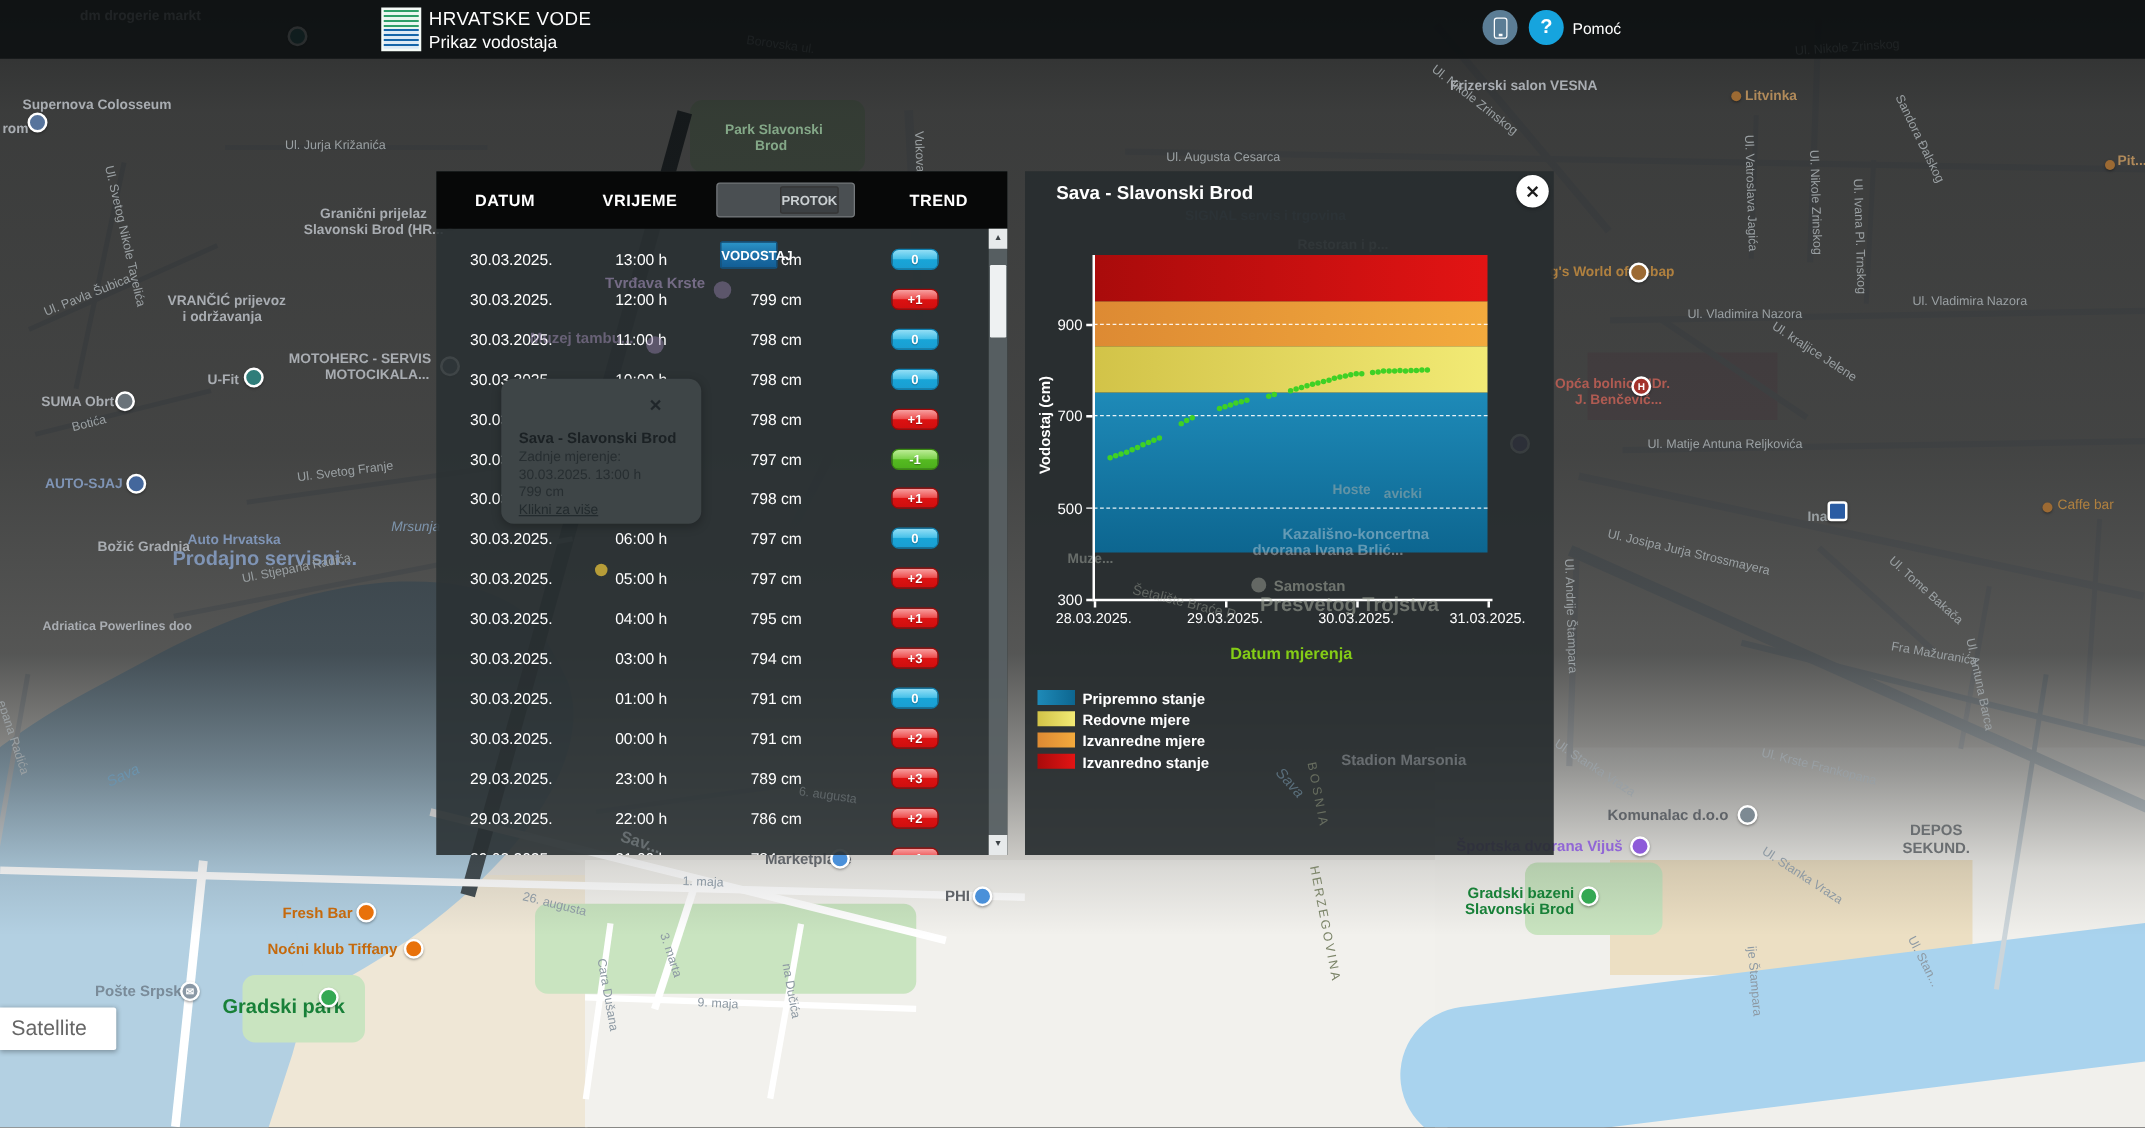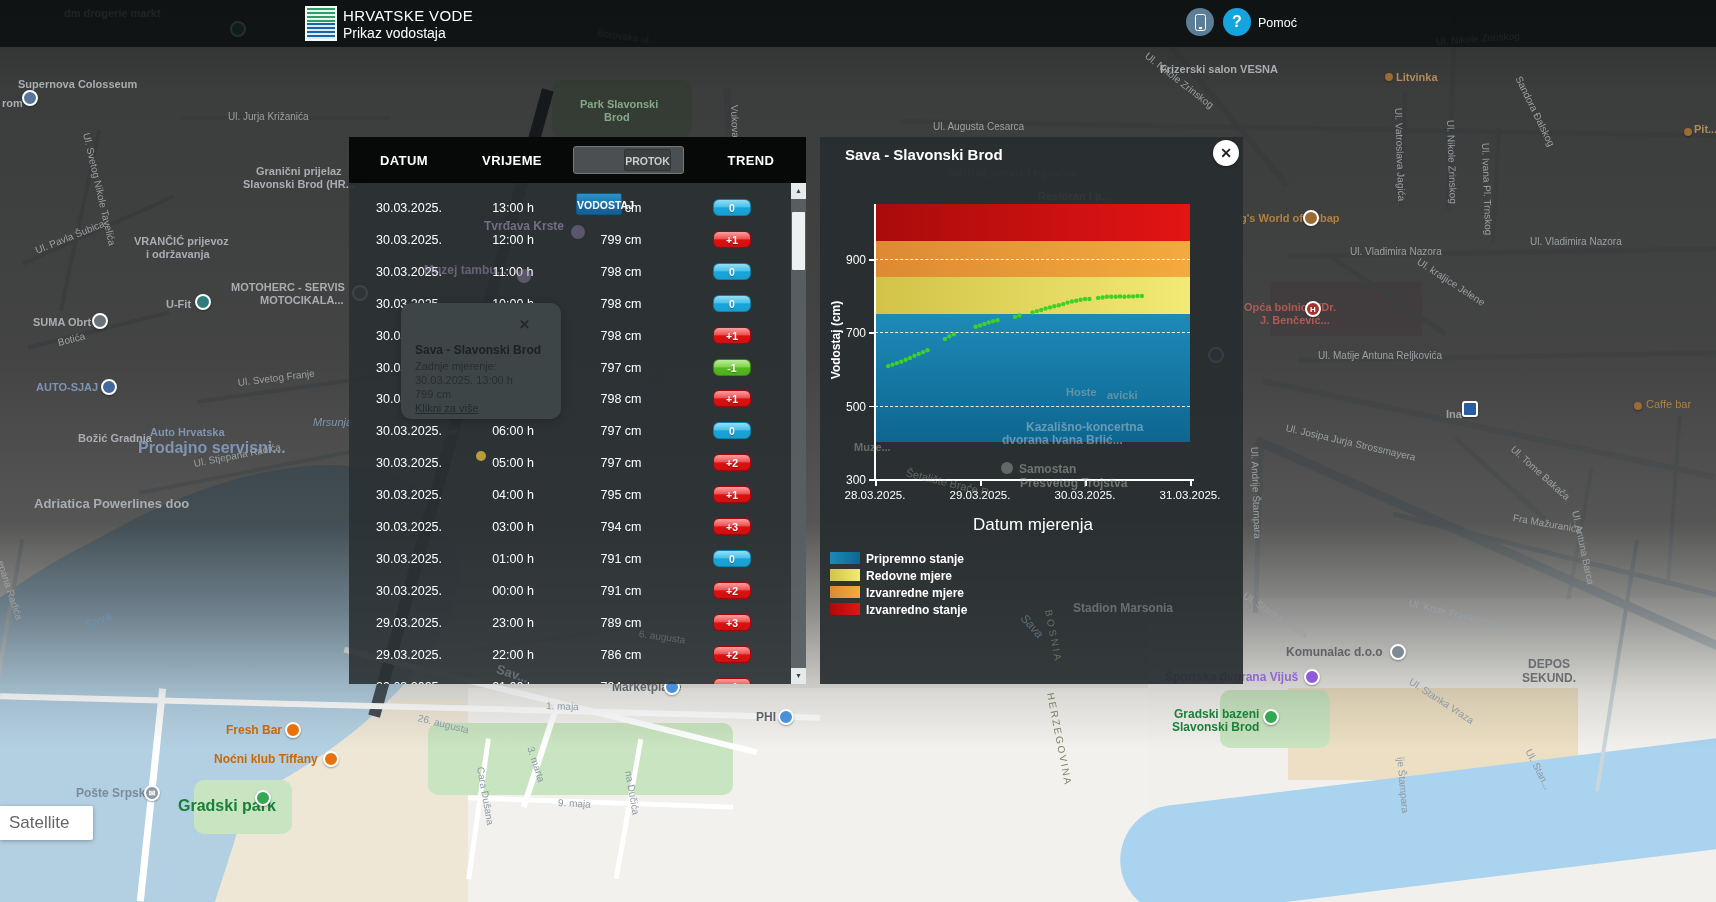--- a/index.html
+++ b/index.html
@@ -78,22 +78,22 @@
   #plot{position:absolute;left:55px;top:67px;width:315px;height:275px;z-index:2;}
   .band{position:absolute;left:0;width:315px;}
   .grid{position:absolute;left:0;width:315px;height:0;border-top:1px dashed rgba(255,255,255,.9);z-index:3;}
   #plotSvg{position:absolute;left:0;top:0;z-index:4;}
   .axis{position:absolute;background:#fff;z-index:5;}
   .ytick{position:absolute;color:#fff;font-size:12px;text-align:right;width:34px;z-index:3;}
   .xtick{position:absolute;color:#fff;font-size:11.5px;transform:translateX(-50%);z-index:3;}
   .tickmark{position:absolute;background:#fff;z-index:5;}
   #ylab{position:absolute;left:-24px;top:196px;width:80px;color:#fff;font-size:12px;font-weight:bold;
     transform:rotate(-90deg);text-align:center;z-index:3;}
-  #xlab{position:absolute;left:213px;top:378px;transform:translateX(-50%);color:#ffffff;font-size:17px;
-    font-weight:normal;z-index:3;}
+  #xlab{position:absolute;left:213px;top:378px;transform:translateX(-50%);color:#84cc16;font-size:13px;
+    font-weight:bold;z-index:3;}
   .legRow{position:absolute;left:10px;height:14px;z-index:3;}
   .legSw{position:absolute;left:0;top:1px;width:30px;height:12px;}
   .legTx{position:absolute;left:36px;top:1px;color:#fff;font-size:12px;font-weight:bold;white-space:nowrap;}
   
   #satellite{position:absolute;left:0px;top:806px;width:93px;height:34px;background:#fff;border:none;
     color:#666;font-size:17px;font-family:"Liberation Sans",sans-serif;text-align:left;padding-left:9px;
     z-index:8;border-radius:0 2px 2px 0;box-shadow:0 1px 4px rgba(0,0,0,.3);cursor:pointer;}
 </style>
 </head>
 <body>
@@ -185,21 +185,21 @@
       <div class="mlabel" style="left: 1260px; top: 315px; color: rgb(176, 91, 82); font-size: 11px; font-weight: bold; font-style: normal; letter-spacing: 0px; transform: none;">J. Benčević...</div>
       <div class="mlabel" style="left: 1318px; top: 351px; color: rgb(154, 160, 163); font-size: 10px; font-weight: normal; font-style: normal; letter-spacing: 0px; transform: none; text-align: center;">Ul. Matije Antuna Reljkovića</div>
       <div class="mlabel" style="left: 58px; top: 338px; color: rgb(154, 160, 163); font-size: 10px; font-weight: normal; font-style: normal; letter-spacing: 0px; transform: rotate(-14deg);">Botića</div>
       <div class="mlabel" style="left: 36px; top: 382px; color: rgb(127, 148, 181); font-size: 11px; font-weight: bold; font-style: normal; letter-spacing: 0px; transform: none;">AUTO-SJAJ</div>
       <div class="mlabel" style="left: 238px; top: 378px; color: rgb(154, 160, 163); font-size: 10px; font-weight: normal; font-style: normal; letter-spacing: 0px; transform: rotate(-7deg);">Ul. Svetog Franje</div>
       <div class="mlabel" style="left: 313px; top: 417px; color: rgb(126, 149, 173); font-size: 11px; font-weight: normal; font-style: italic; letter-spacing: 0px; transform: none;">Mrsunja</div>
       <div class="mlabel" style="left: 78px; top: 433px; color: rgb(169, 173, 178); font-size: 11px; font-weight: bold; font-style: normal; letter-spacing: 0px; transform: none;">Božić Gradnja</div>
       <div class="mlabel" style="left: 150px; top: 427px; color: rgb(127, 148, 181); font-size: 11px; font-weight: bold; font-style: normal; letter-spacing: 0px; transform: none;">Auto Hrvatska</div>
       <div class="mlabel" style="left: 138px; top: 440px; color: rgb(127, 148, 181); font-size: 16px; font-weight: bold; font-style: normal; letter-spacing: 0px; transform: none;">Prodajno servisni...</div>
       <div class="mlabel" style="left: 194px; top: 459px; color: rgb(154, 160, 163); font-size: 10px; font-weight: normal; font-style: normal; letter-spacing: 0px; transform: rotate(-11deg);">Ul. Stjepana Radića</div>
-      <div class="mlabel" style="left: 34px; top: 497px; color: rgb(169, 173, 178); font-size: 13px; font-weight: bold; font-style: normal; letter-spacing: 0px; transform: none;">Adriatica Powerlines doo</div>
+      <div class="mlabel" style="left: 34px; top: 497px; color: rgb(169, 173, 178); font-size: 10px; font-weight: bold; font-style: normal; letter-spacing: 0px; transform: none;">Adriatica Powerlines doo</div>
       <div class="mlabel" style="left: 0px; top: 556px; color: rgb(154, 160, 163); font-size: 10px; font-weight: normal; font-style: normal; letter-spacing: 0px; transform: rotate(72deg);">epana Radića</div>
       <div class="mlabel" style="left: 86px; top: 620px; color: rgb(107, 147, 173); font-size: 12px; font-weight: normal; font-style: italic; letter-spacing: 0px; transform: rotate(-25deg);">Sava</div>
       <div class="mlabel" style="left: 1286px; top: 423px; color: rgb(154, 160, 163); font-size: 10px; font-weight: normal; font-style: normal; letter-spacing: 0px; transform: rotate(13deg);">Ul. Josipa Jurja Strossmayera</div>
       <div class="mlabel" style="left: 1512px; top: 443px; color: rgb(154, 160, 163); font-size: 10px; font-weight: normal; font-style: normal; letter-spacing: 0px; transform: rotate(42deg);">Ul. Tome Bakača</div>
       <div class="mlabel" style="left: 1646px; top: 399px; color: rgb(176, 128, 63); font-size: 11px; font-weight: normal; font-style: normal; letter-spacing: 0px; transform: none;">Caffe bar</div>
       <div class="mlabel" style="left: 1446px; top: 409px; color: rgb(154, 160, 163); font-size: 11px; font-weight: bold; font-style: normal; letter-spacing: 0px; transform: none;">Ina</div>
       <div class="mlabel" style="left: 1254px; top: 442px; color: rgb(154, 160, 163); font-size: 10px; font-weight: normal; font-style: normal; letter-spacing: 0px; transform: rotate(88deg);">Ul. Andrije Štampara</div>
       <div class="mlabel" style="left: 1513px; top: 513px; color: rgb(154, 160, 163); font-size: 10px; font-weight: normal; font-style: normal; letter-spacing: 0px; transform: rotate(10deg);">Fra Mažuranića</div>
       <div class="mlabel" style="left: 1575px; top: 506px; color: rgb(154, 160, 163); font-size: 10px; font-weight: normal; font-style: normal; letter-spacing: 0px; transform: rotate(78deg);">Ul. Antuna Barca</div>
       <div class="mlabel" style="left: 1409px; top: 598px; color: rgb(153, 160, 165); font-size: 10px; font-weight: normal; font-style: normal; letter-spacing: 0px; transform: rotate(14deg);">Ul. Krste Frankopana</div>
@@ -399,21 +399,21 @@
   </div>
 
   <div id="chartDialog" class="dialog">
     <div id="chGhosts">
         <div class="mlabel ghost" style="left: 182px; top: 284px; color: rgba(205, 215, 222, 0.45); font-size: 12px; font-weight: bold; font-style: normal; letter-spacing: 0px; transform: none; z-index: 6; padding-left: 24px;">Kazališno-koncertna</div>
         <div class="mlabel ghost" style="left: 182px; top: 297px; color: rgba(205, 215, 222, 0.45); font-size: 12px; font-weight: bold; font-style: normal; letter-spacing: 0px; transform: none; z-index: 6;">dvorana Ivana Brlić...</div>
         <div class="mlabel ghost" style="left: 246px; top: 250px; color: rgba(215, 195, 175, 0.4); font-size: 11px; font-weight: bold; font-style: normal; letter-spacing: 0px; transform: none; z-index: 6;">Hoste</div>
         <div class="mlabel ghost" style="left: 287px; top: 253px; color: rgba(215, 195, 175, 0.4); font-size: 11px; font-weight: bold; font-style: normal; letter-spacing: 0px; transform: none; z-index: 6;">avicki</div>
         <div class="mlabel ghost" style="left: 34px; top: 305px; color: rgba(195, 200, 190, 0.4); font-size: 11px; font-weight: bold; font-style: normal; letter-spacing: 0px; transform: none; z-index: 6;">Muze...</div>
         <div class="mlabel ghost" style="left: 199px; top: 326px; color: rgba(180, 185, 172, 0.5); font-size: 12px; font-weight: bold; font-style: normal; letter-spacing: 0px; transform: none; z-index: 6;">Samostan</div>
-        <div class="mlabel ghost" style="left: 200px; top: 340px; color: rgba(180, 185, 172, 0.5); font-size: 12px; font-weight: bold; font-style: normal; letter-spacing: 0px; transform: none; z-index: 6;">Presvetog Trojstva</div>
+        <div class="mlabel ghost" style="left: 188px; top: 340px; color: rgba(180, 185, 172, 0.5); font-size: 16px; font-weight: bold; font-style: normal; letter-spacing: 0px; transform: none; z-index: 6;">Presvetog Trojstva</div>
         <div class="mlabel ghost" style="left: 86px; top: 330px; color: rgba(180, 185, 172, 0.4); font-size: 11px; font-weight: normal; font-style: normal; letter-spacing: 0px; transform: rotate(14deg); z-index: 6;">Šetalište Braće R...</div>
         <div class="mlabel ghost" style="left: 253px; top: 465px; color: rgba(190, 196, 200, 0.4); font-size: 12px; font-weight: bold; font-style: normal; letter-spacing: 0px; transform: none; z-index: 6;">Stadion Marsonia</div>
         <div class="mlabel ghost" style="left: 228px; top: 468px; color: rgba(170, 178, 145, 0.45); font-size: 10px; font-weight: normal; font-style: normal; letter-spacing: 0px; transform: rotate(79deg); z-index: 6;">B O S N I A</div>
         <div class="mlabel ghost" style="left: 203px; top: 473px; color: rgba(130, 165, 190, 0.5); font-size: 12px; font-weight: normal; font-style: italic; letter-spacing: 0px; transform: rotate(48deg); z-index: 6;">Sava</div>
         <div style="position: absolute; left: 181px; top: 325px; width: 12px; height: 12px; border-radius: 50%; background: rgba(170, 175, 165, 0.45); z-index: 6;"></div>
       </div>
     <div id="chTitle">Sava - Slavonski Brod</div>
     <div id="chClose">✕</div>
     <div id="ylab">Vodostaj (cm)</div>
     <div id="plot">

